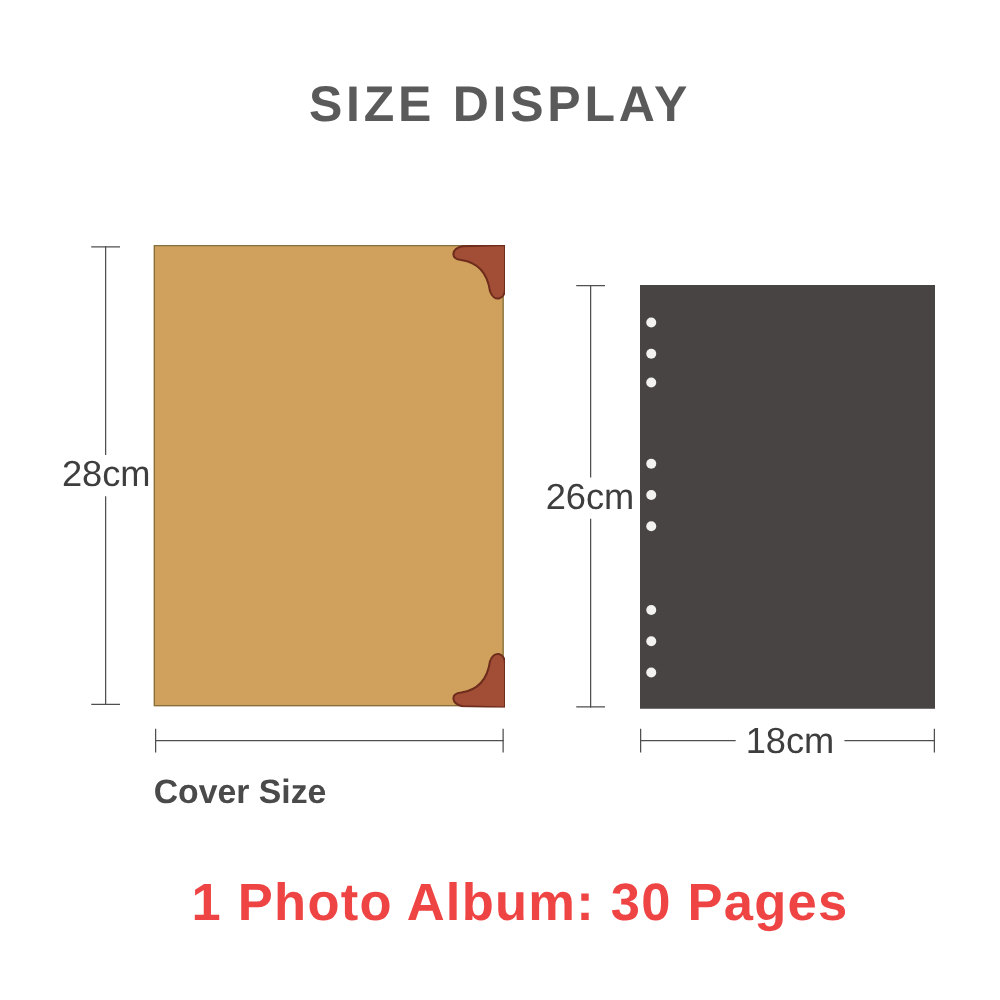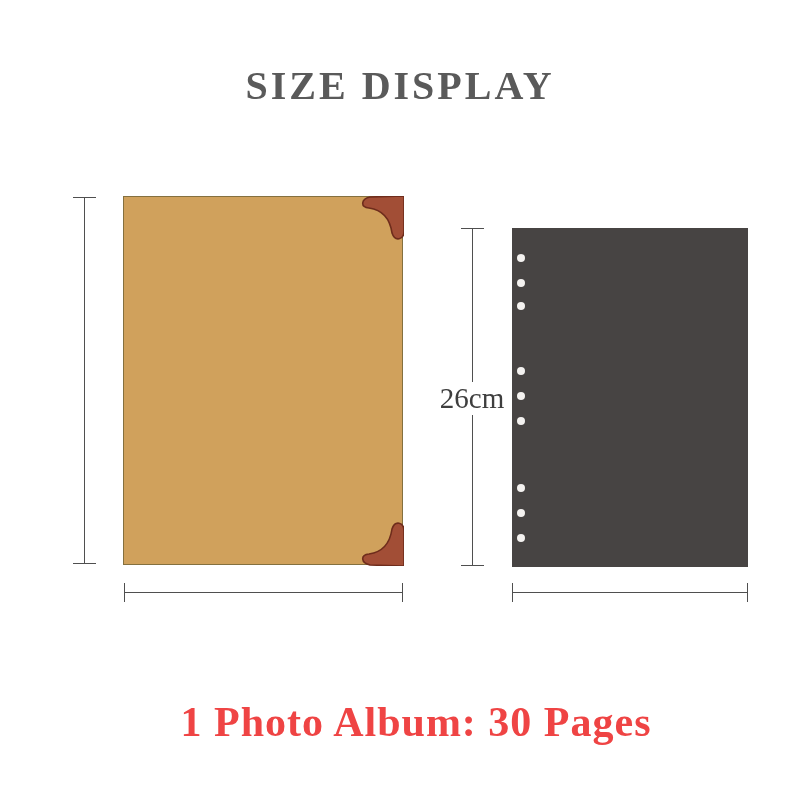--- a/index.html
+++ b/index.html
@@ -1,18 +1,18 @@
 <!DOCTYPE html>
 <html><head>
 <meta charset="utf-8">
 <style>
   html,body{margin:0;padding:0;}
   .stage{
     position:relative;width:800px;height:800px;background:#ffffff;
-    font-family:Liberation Serif, serif;overflow:hidden;
+    font-family:Liberation Sans, sans-serif;overflow:hidden;
   }
   .title{
     position:absolute;top:62px;left:0;width:100%;text-align:center;
     font-size:40px;font-weight:bold;letter-spacing:3px;color:#5a5a5a;
   }
   
   .vdim{position:absolute;width:1px;background:#4f4f4f;}
   .vdim .cap{position:absolute;left:-11px;width:23px;height:1px;background:#4f4f4f;}
   .vdim .cap.top{top:0;}
   .vdim .cap.bot{bottom:0;}
@@ -54,35 +54,37 @@
 <body>
 
 <div class="stage">
 
   <div class="title">SIZE DISPLAY</div>
 
   <div class="vdim" style="left:84px;top:197px;height:367px">
     <div class="cap top"></div>
     <div class="cap bot"></div>
   </div>
+  <div class="dim-label" style="left:85px;top:364px">28cm</div>
 
   <div class="cover-rect"></div>
 
   <svg class="corner tr" viewBox="0 0 46 48">
     <path d="M 12,1 L 46,0 L 46,35 C 46,44 37,46 34,37 C 32,23 25,14 11,12 C 2,11 3,3 12,1 Z" stroke-width="1.6" stroke="#6e2c1c" fill="#a24e36"></path>
   </svg>
   <svg class="corner br" viewBox="0 0 46 48">
     <path d="M 12,1 L 46,0 L 46,35 C 46,44 37,46 34,37 C 32,23 25,14 11,12 C 2,11 3,3 12,1 Z" transform="translate(0,48) scale(1,-1)" stroke-width="1.6" stroke="#6e2c1c" fill="#a24e36"></path>
   </svg>
 
   <div class="hdim" style="left:124px;top:592px;width:279px">
     <div class="cap left"></div>
     <div class="cap right"></div>
   </div>
 
+  <div class="caption cover">Cover Size</div>
 
   <div class="vdim" style="left:472px;top:228px;height:338px">
     <div class="cap top"></div>
     <div class="cap bot"></div>
   </div>
   <div class="dim-label" style="left:472px;top:382px">26cm</div>
 
   <div class="page-rect">
     <div class="hole" style="top:26px"></div>
     <div class="hole" style="top:51px"></div>
@@ -92,17 +94,18 @@
     <div class="hole" style="top:189px"></div>
     <div class="hole" style="top:256px"></div>
     <div class="hole" style="top:281px"></div>
     <div class="hole" style="top:306px"></div>
   </div>
 
   <div class="hdim" style="left:512px;top:592px;width:236px">
     <div class="cap left"></div>
     <div class="cap right"></div>
   </div>
+  <div class="dim-label" style="left:632px;top:577px">18cm</div>
 
 
   <div class="footer">1 Photo Album: 30 Pages</div>
 
 </div>
 
 </body></html>

